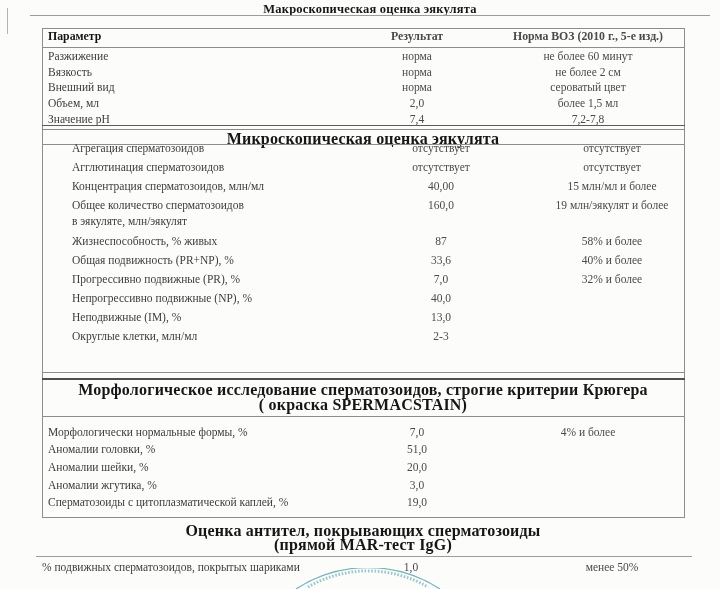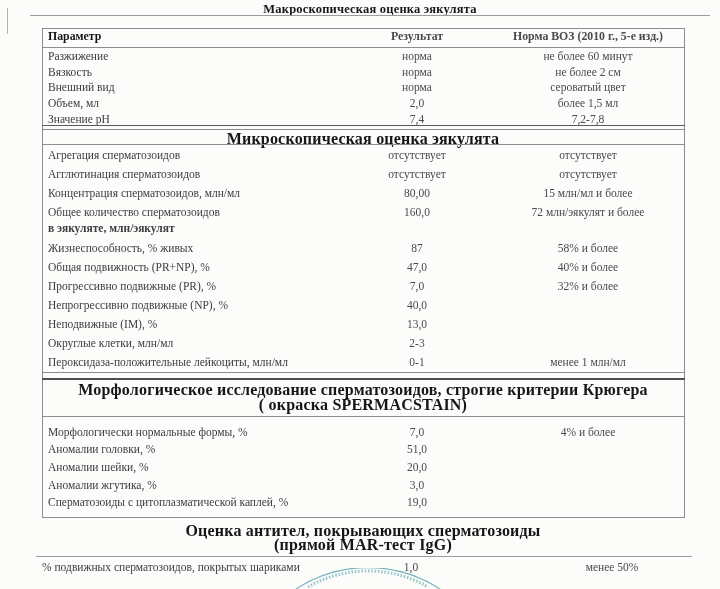--- a/index.html
+++ b/index.html
@@ -28,21 +28,21 @@
   .result { text-align:center; color:#4a4a4a; }
   .norm { text-align:center; padding-left:10px; color:#4a4a4a; }
 
   .hdr .row { font-weight:bold; color:#191919; font-size:11.8px; }
   .hdr .param { color:#141414; }
 
   .macro-rows .row { height:15.7px; }
   .micro-rows .row { height:19px; }
   .micro-rows .row.two-line { height:36px; align-items:start; }
   .micro-rows .row.two-line .cell { line-height:16px; padding-top:2px; }
-  .param .l2 { display:block;font-weight:bold; }
+  .param .l2 { display:block; }
   .morpho-rows .row { height:17.6px; }
   .mar-rows { left:36px; width:656px; }
   .mar-rows .row { height:18px; }
   .mar-rows .norm { padding-left:70px; }
 
   .stamp { position:absolute; left:294px; top:568px; opacity:.85; filter:blur(.3px); }
 </style>
 </head>
 <body>
 
@@ -102,62 +102,62 @@
         </span>
         <span class="cell result">7,4</span>
         <span class="cell norm">7,2-7,8</span>
       </div>
     </div>
 
   <div class="hline dbl" style="top:125px; left:42px; width:643px;"></div>
   <div class="ctitle subtitle" style="top:130px;">Микроскопическая оценка эякулята</div>
   <div class="hline" style="top:144px; left:42px; width:643px;"></div>
 
-  <div class="rows micro-rows" style="top:145px;">
+  <div class="rows micro-rows" style="top:138px;margin-left:24px;">
 
   <div class="row">
         <span class="cell param">
           <span class="l1">Агрегация сперматозоидов</span>
         </span>
         <span class="cell result">отсутствует</span>
         <span class="cell norm">отсутствует</span>
       </div>
       <div class="row">
         <span class="cell param">
           <span class="l1">Агглютинация сперматозоидов</span>
         </span>
         <span class="cell result">отсутствует</span>
         <span class="cell norm">отсутствует</span>
       </div>
       <div class="row">
         <span class="cell param">
           <span class="l1">Концентрация сперматозоидов, млн/мл</span>
         </span>
-        <span class="cell result">80,00</span>
+        <span class="cell result">40,00</span>
         <span class="cell norm">15 млн/мл и более</span>
       </div>
       <div class="row two-line">
         <span class="cell param">
           <span class="l1">Общее количество сперматозоидов</span><span class="l2">в эякуляте, млн/эякулят</span>
         </span>
         <span class="cell result">160,0</span>
-        <span class="cell norm">72 млн/эякулят и более</span>
+        <span class="cell norm">19 млн/эякулят и более</span>
       </div>
       <div class="row">
         <span class="cell param">
           <span class="l1">Жизнеспособность, % живых</span>
         </span>
         <span class="cell result">87</span>
         <span class="cell norm">58% и более</span>
       </div>
       <div class="row">
         <span class="cell param">
           <span class="l1">Общая подвижность (PR+NP), %</span>
         </span>
-        <span class="cell result">47,0</span>
+        <span class="cell result">33,6</span>
         <span class="cell norm">40% и более</span>
       </div>
       <div class="row">
         <span class="cell param">
           <span class="l1">Прогрессивно подвижные (PR), %</span>
         </span>
         <span class="cell result">7,0</span>
         <span class="cell norm">32% и более</span>
       </div>
       <div class="row">
@@ -173,27 +173,20 @@
         </span>
         <span class="cell result">13,0</span>
         <span class="cell norm empty"></span>
       </div>
       <div class="row">
         <span class="cell param">
           <span class="l1">Округлые клетки, млн/мл</span>
         </span>
         <span class="cell result">2-3</span>
         <span class="cell norm empty"></span>
-      </div>
-      <div class="row">
-        <span class="cell param">
-          <span class="l1">Пероксидаза-положительные лейкоциты, млн/мл</span>
-        </span>
-        <span class="cell result">0-1</span>
-        <span class="cell norm">менее 1 млн/мл</span>
       </div>
     </div>
   <div class="hline" style="top:372px; left:42px; width:643px;"></div>
 
   <div class="hline thick" style="top:378px; left:42px; width:643px;"></div>
   <div class="ctitle subtitle" style="top:396px;">( окраска SPERMACSTAIN)</div>
   <div class="ctitle subtitle" style="top:381px;">Морфологическое исследование сперматозоидов, строгие критерии Крюгера</div>
   <div class="hline" style="top:416px; left:42px; width:643px;"></div>
 
   <div class="rows morpho-rows" style="top:423px;">

